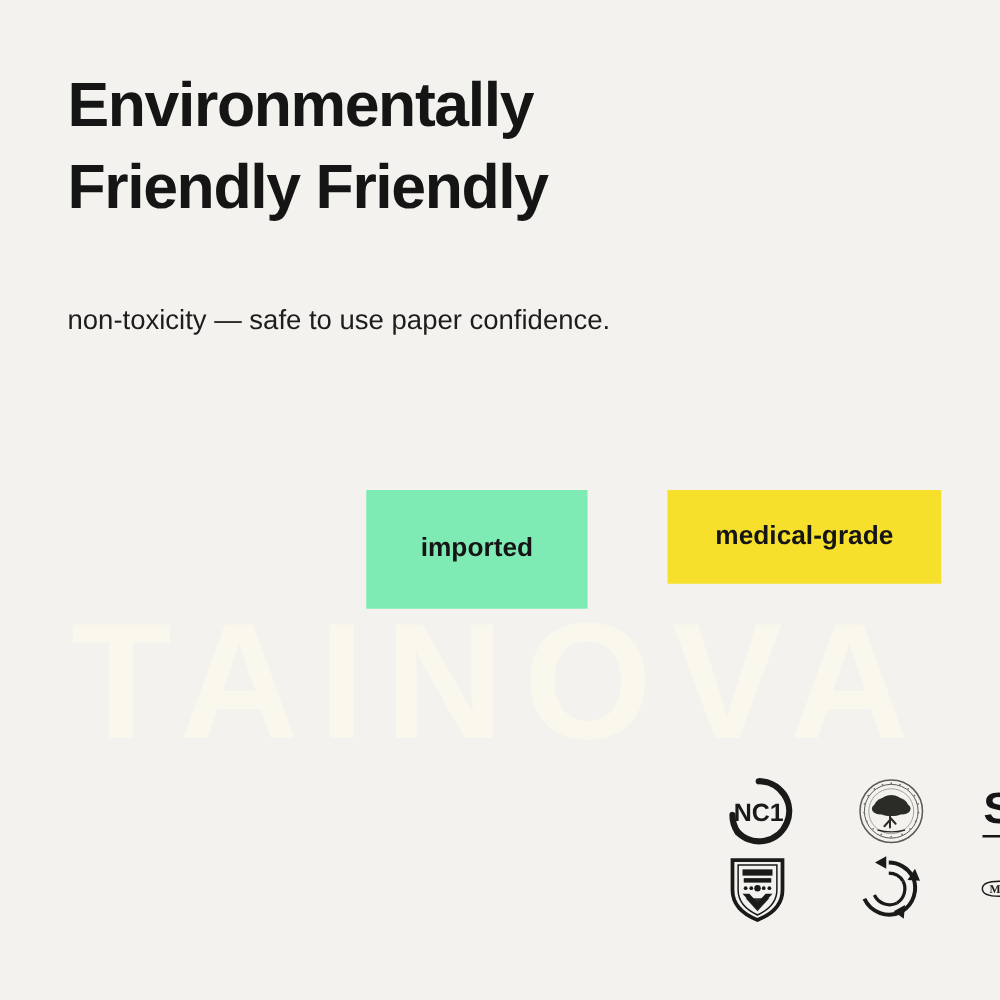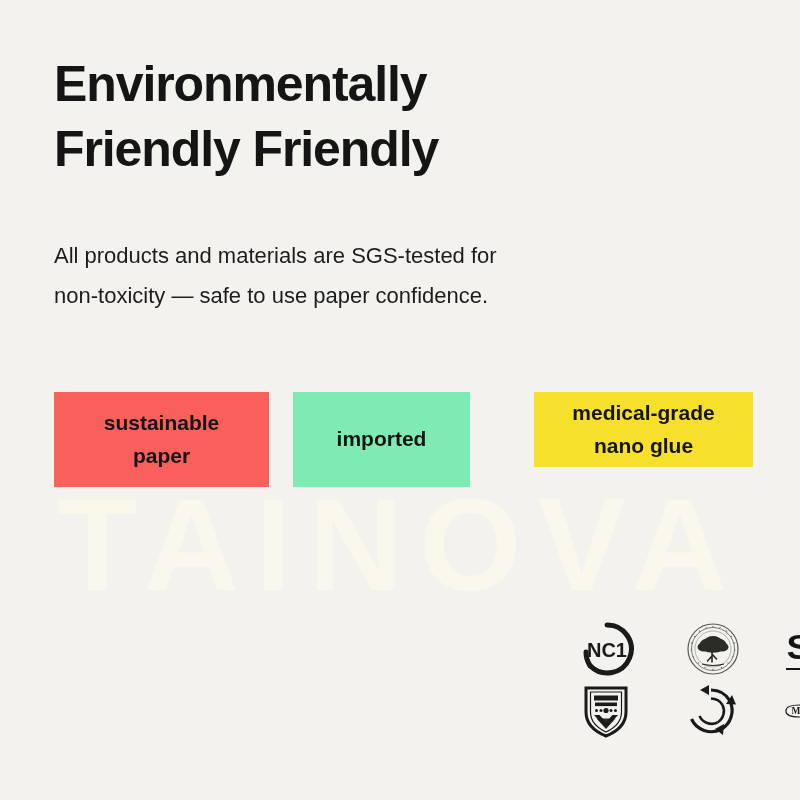--- a/index.html
+++ b/index.html
@@ -189,38 +189,32 @@
   <div class="watermark">TAINOVA</div>
 
   <div class="content">
 
     <h1 class="headline">
       <span class="line">Environmentally</span>
       <span class="line">Friendly Friendly</span>
     </h1>
 
     <p class="subcopy">
-      <span class="line">All products and materials are SGS-tested for</span>
       <span class="line">non-toxicity — safe to use paper confidence.</span>
     </p>
 
     <div class="chips">
 
-      <div class="chip chip-1">
-        <span class="chip-line">sustainable</span>
-        <span class="chip-line">paper</span>
-      </div>
 
       <div class="chip chip-2">
         <span class="chip-line">imported</span>
       </div>
 
       <div class="chip chip-3">
         <span class="chip-line">medical-grade</span>
-        <span class="chip-line">nano glue</span>
       </div>
 
     </div>
 
     <div class="badges">
 
       <div class="badge-row badge-row-1">
 
         <div class="badge b-nc1">
           <svg viewBox="0 0 58 56" width="58" height="56" aria-hidden="true">

